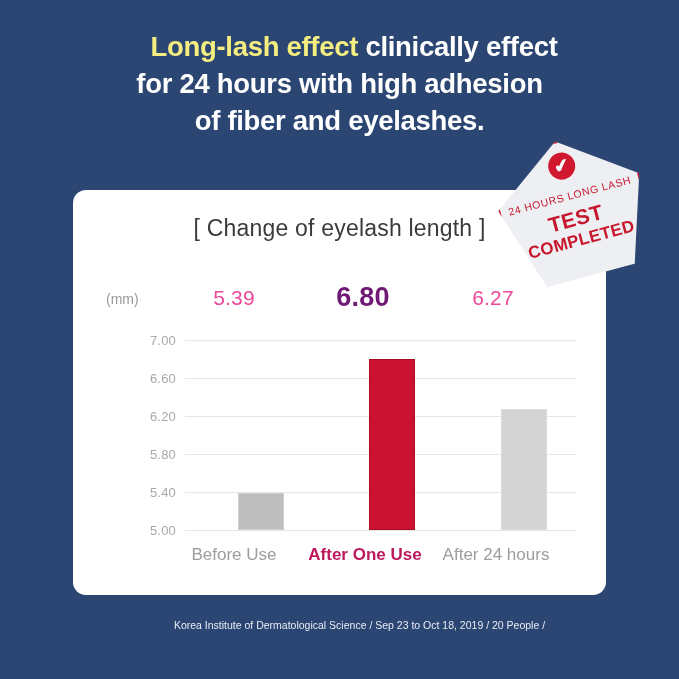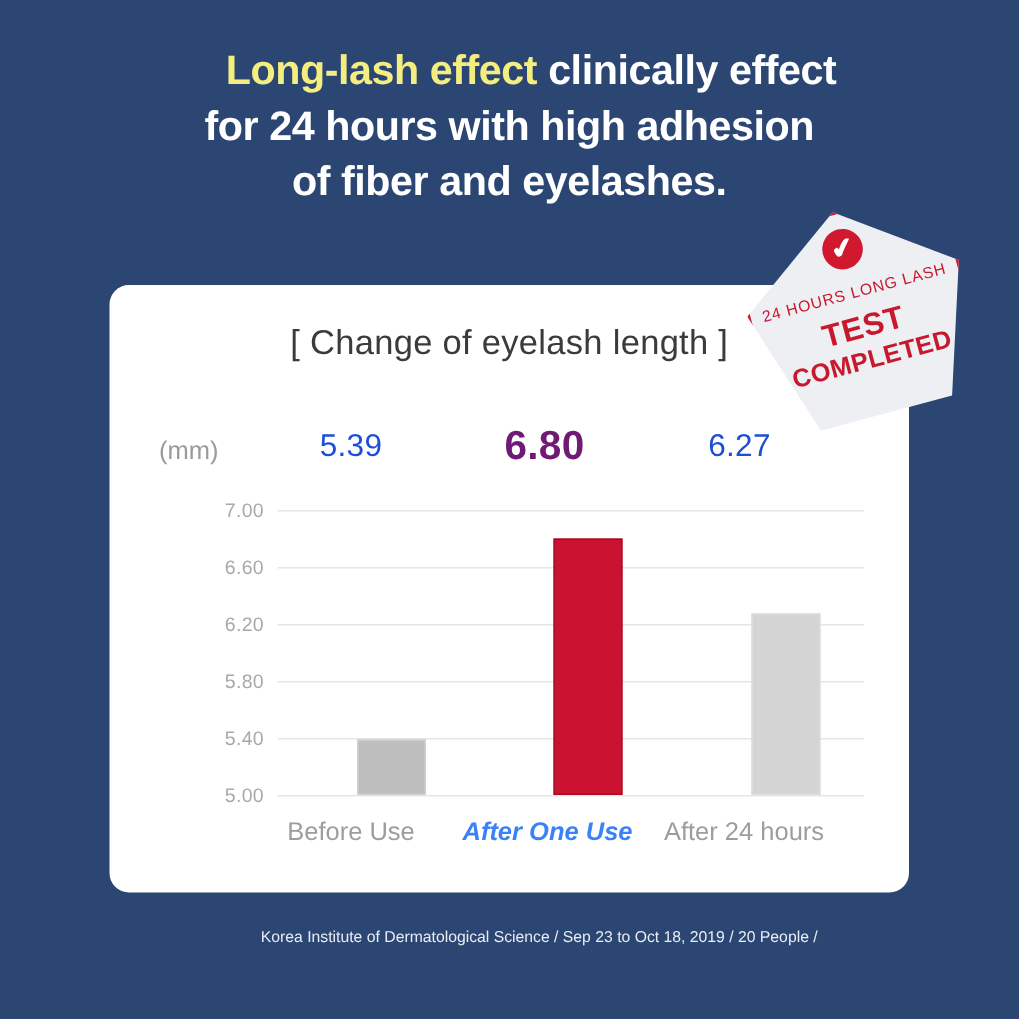--- a/index.html
+++ b/index.html
@@ -53,31 +53,31 @@
     color: #3b3b3b;
     letter-spacing: 0.2px;
     white-space: nowrap;
   }
 
   
   #unit-label {
     position: absolute;
     left: 33px;
     top: 101px;
-    font-size: 17px;
+    font-size: 14px;
     color: #9a9a9a;
     letter-spacing: 0px;
   }
   .value-label {
     position: absolute;
     top: 96px;
     width: 110px;
     text-align: center;
     font-size: 21px;
-    color: #1d4ed8;
+    color: #ec4899;
     letter-spacing: 0.2px;
   }
   .value-label.v0 { left: 106px; }
   .value-label.v1 { left: 235px; font-size: 27px; font-weight: bold; color: #701a75; top: 92px; }
   .value-label.v2 { left: 365px; }
 
   
   #plot {
     position: absolute;
     left: 112px;
@@ -115,21 +115,21 @@
   .cat-label {
     position: absolute;
     top: 355px;
     width: 120px;
     text-align: center;
     font-size: 17px;
     color: #9d9d9d;
     white-space: nowrap;
   }
   .cat-label.c0 { left: 101px; }
-  .cat-label.c1 { left: 232px; color: #3b82f6; font-weight: bold; font-style: italic; }
+  .cat-label.c1 { left: 232px; color: #be185d; font-weight: bold; }
   .cat-label.c2 { left: 363px; }
 
   
   #stamp {
     position: absolute;
     left: 501px;
     top: 139px;
     width: 146px;
     height: 146px;
     transform: rotate(-15deg);

